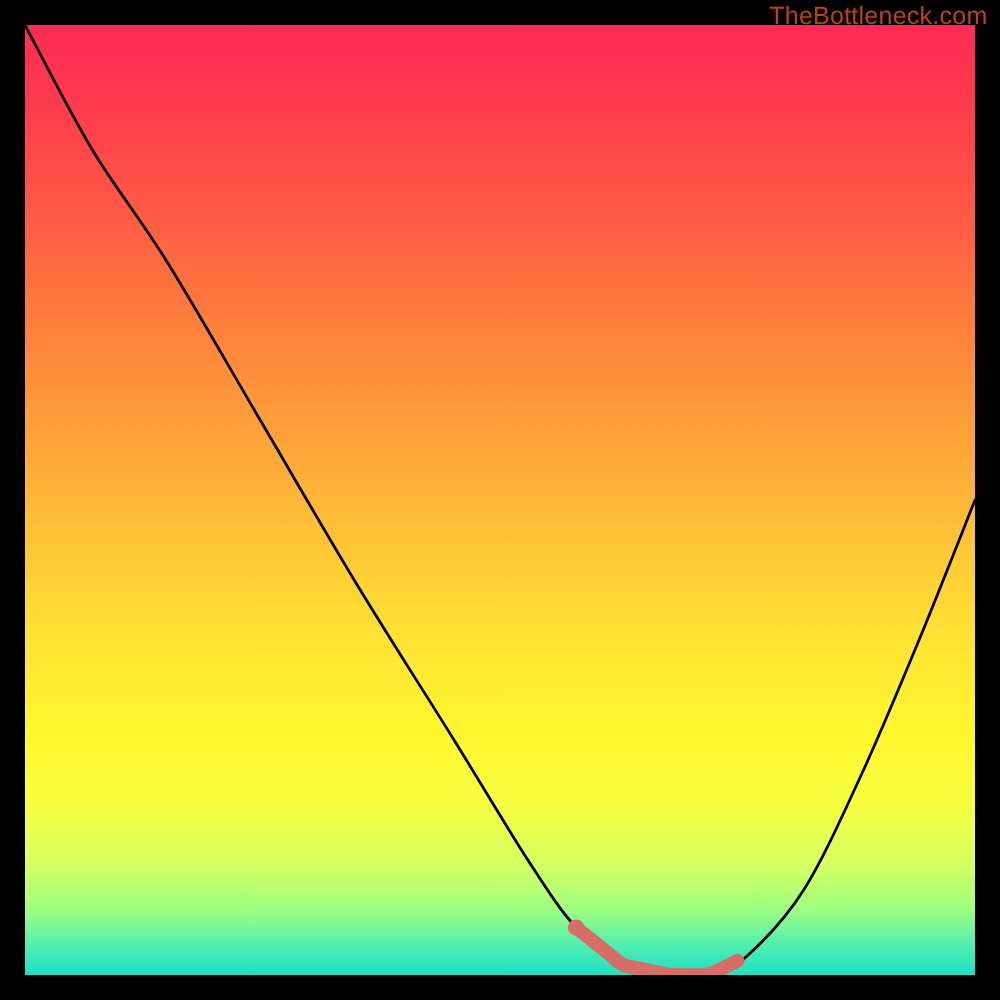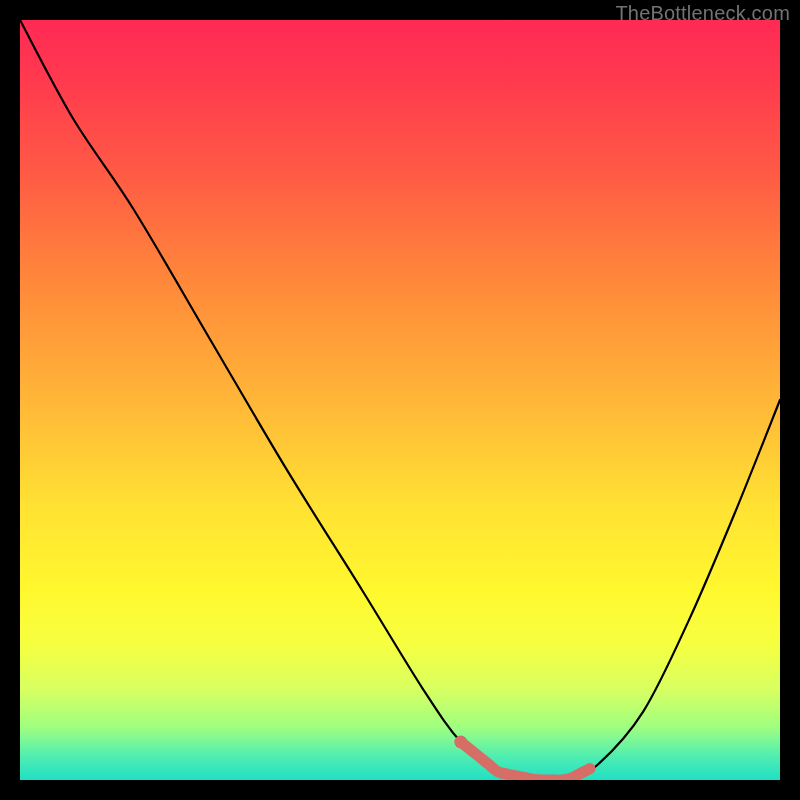--- a/index.html
+++ b/index.html
@@ -33,21 +33,21 @@
       #f7ff40 82%,
       #d8ff60 88%,
       #a0ff80 93%,
       #4eedb2 97%,
       #20dfc4 100%);
   }
   .watermark {
     position: absolute;
     top: 2px;
     right: 10px;
-    color: #737373;
+    color: #c2410c;
     font-size: 20px;
     font-weight: 500;
     letter-spacing: 0.2px;
   }
   svg.curve {
     position: absolute;
     left: 0;
     top: 0;
     width: 760px;
     height: 760px;

